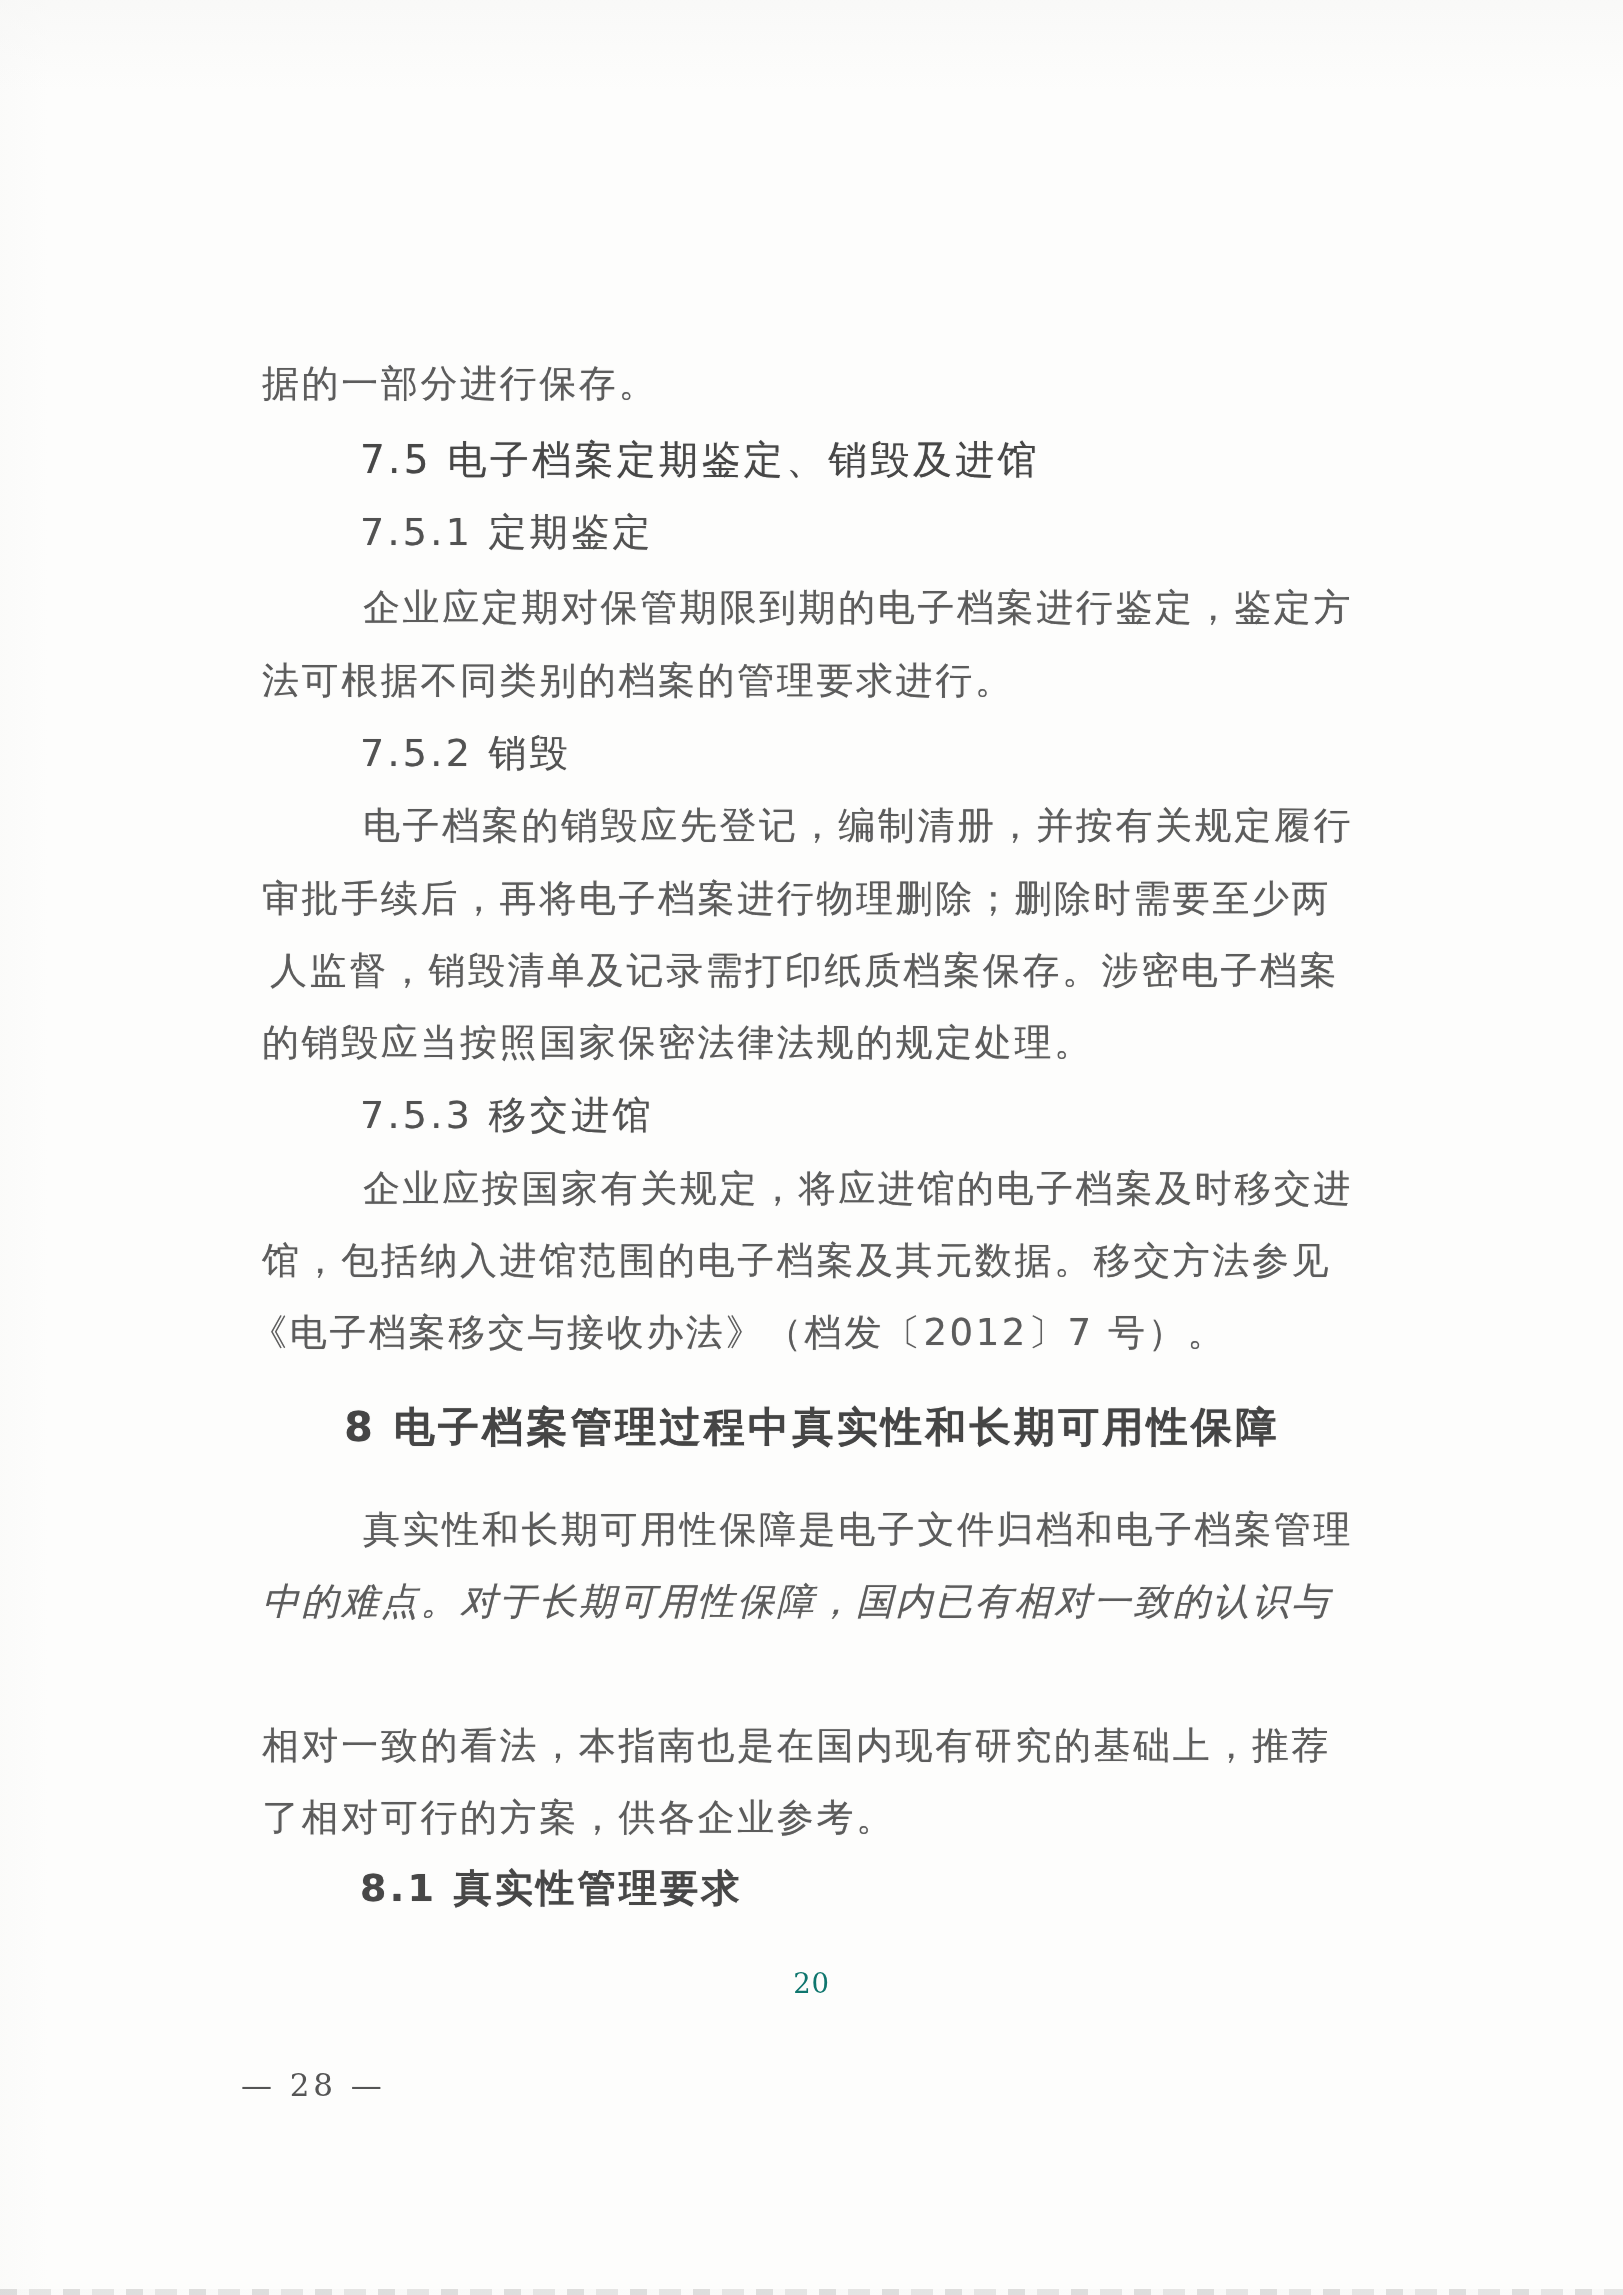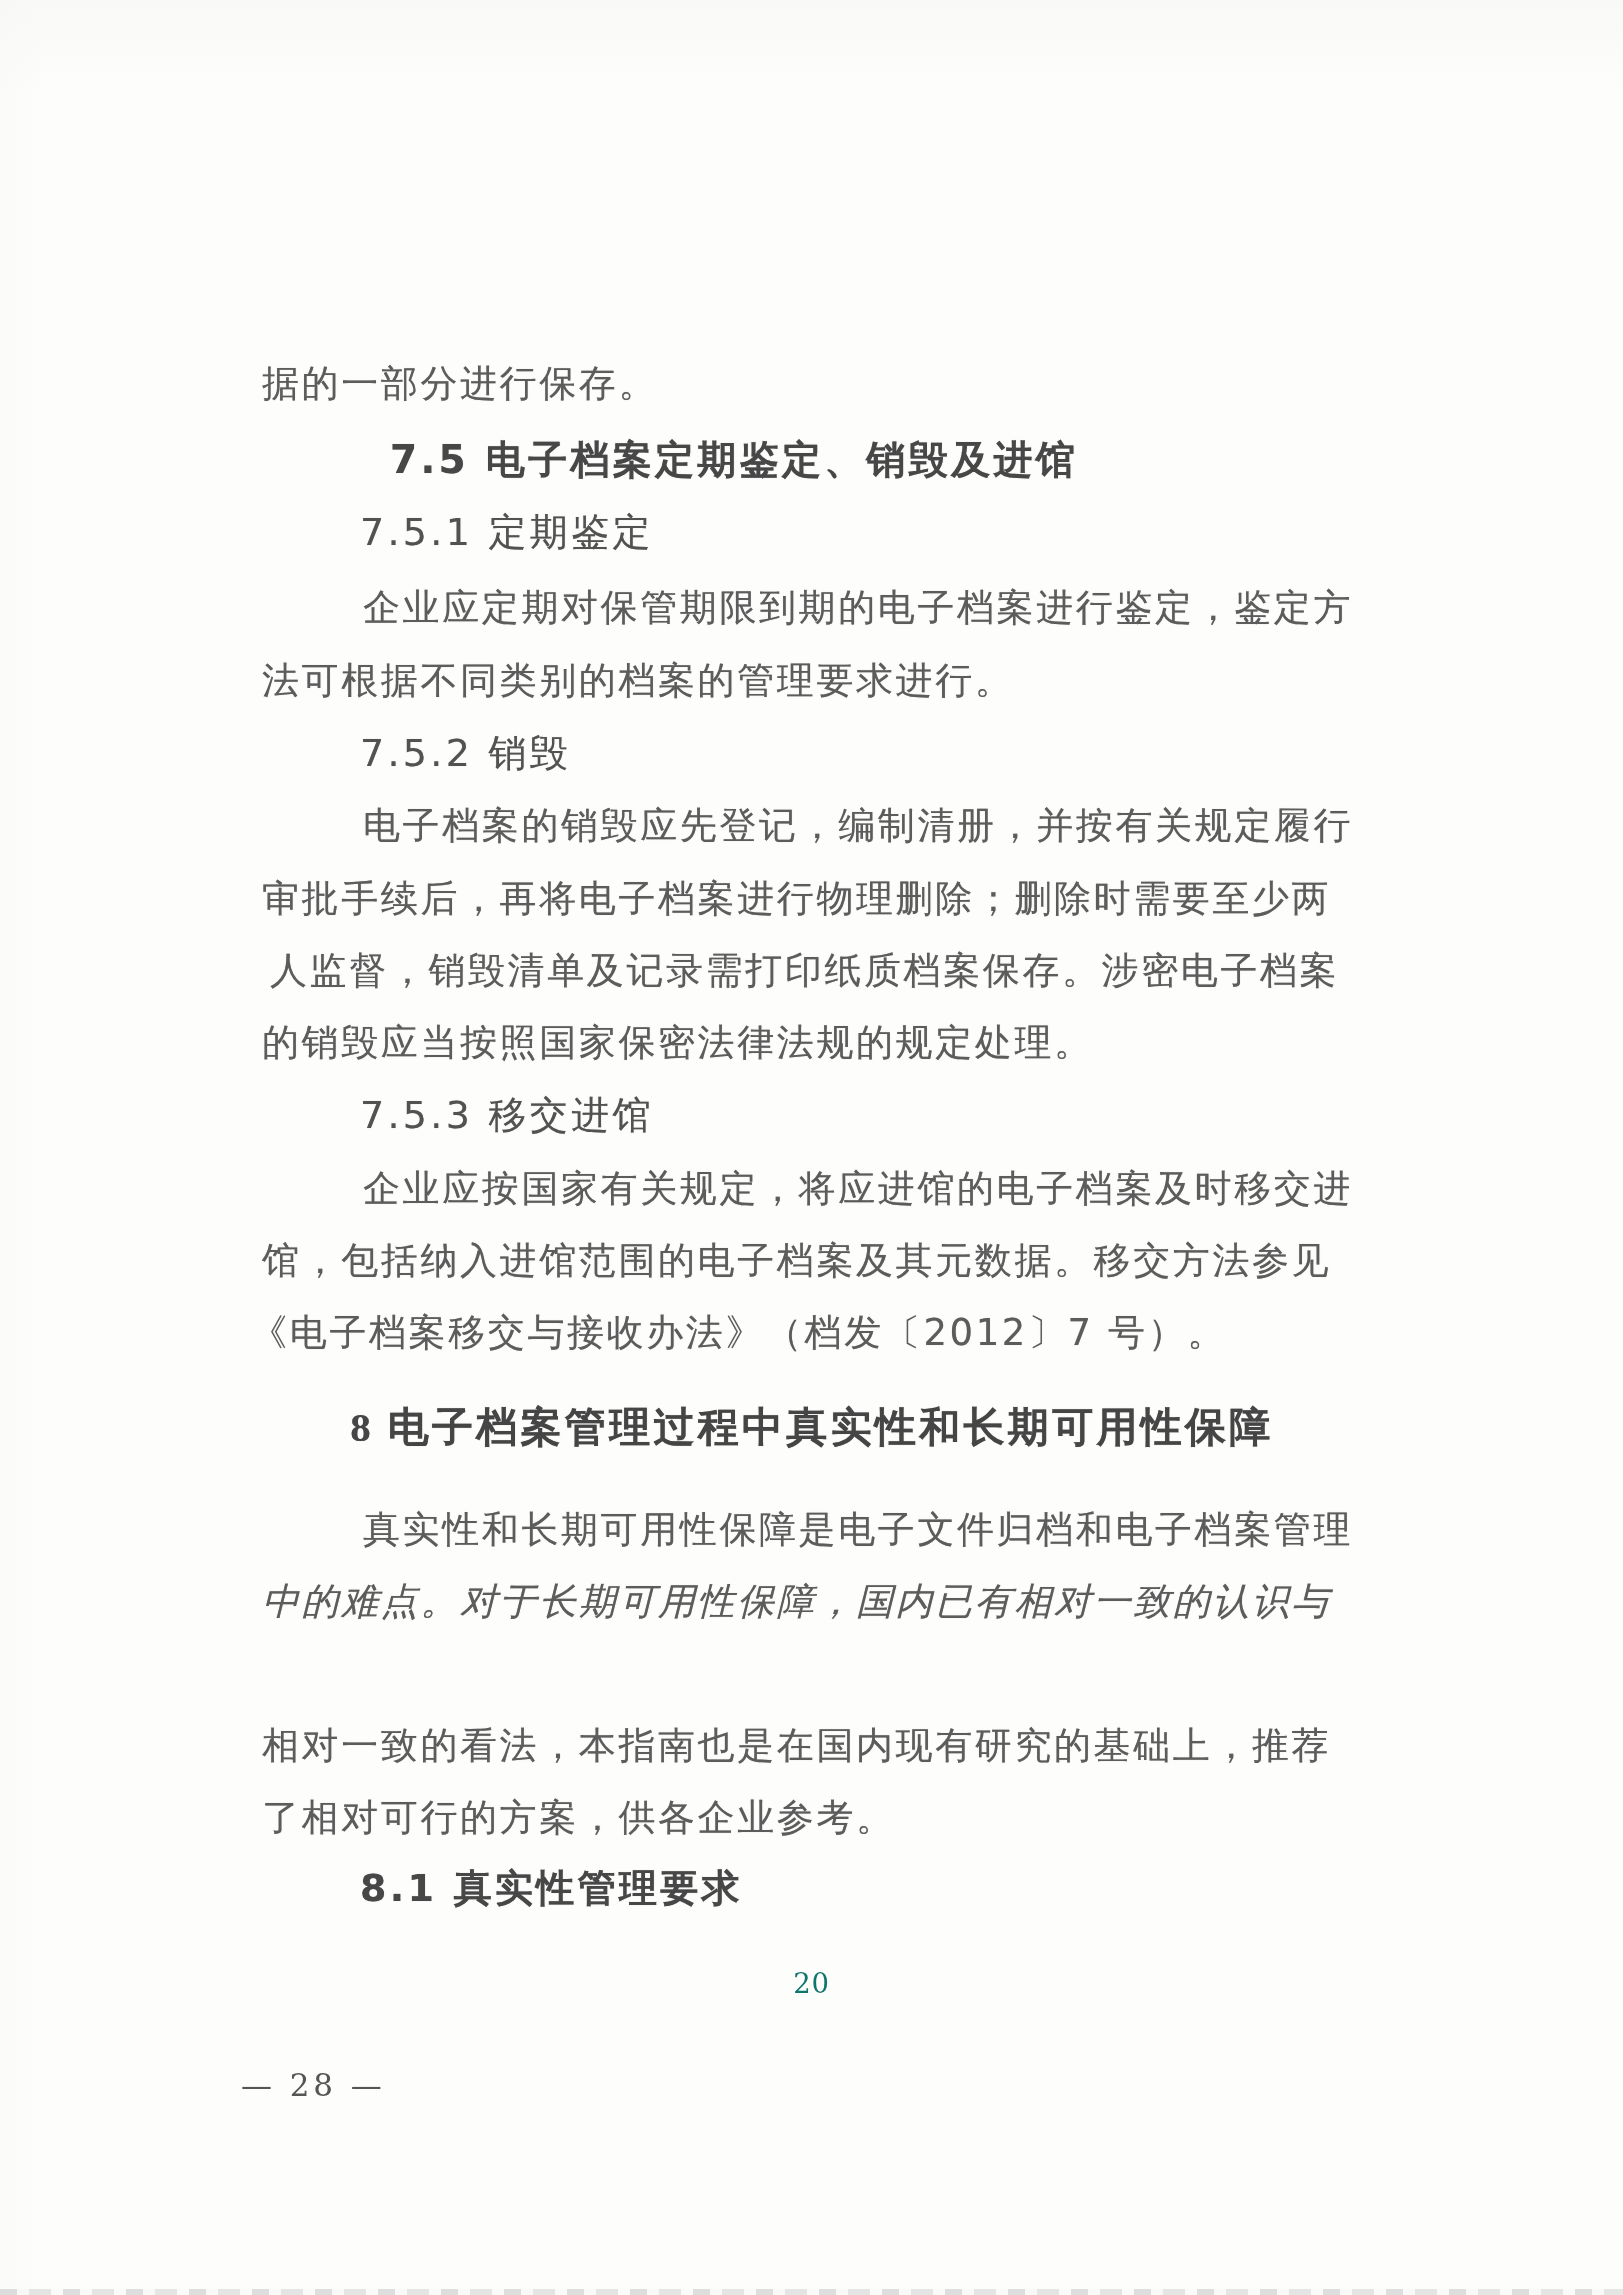--- a/index.html
+++ b/index.html
@@ -33,26 +33,25 @@
     position: absolute;
     white-space: nowrap;
     color: #5c5c5c;
     font-size: 37px;
     letter-spacing: 2.6px;
     line-height: 1;
     text-shadow: 0 0 0.7px rgba(90,90,90,0.55);
     text-align: right;
   }
   .h-section {            
-    font-weight: 700;
+    font-weight: 400;
     color: #474747;
     font-size: 39px;
     letter-spacing: 3.3px;
     text-shadow: 0 0 0.7px rgba(60,60,60,0.6);
-    margin-left: 30px;
   }
   .h-sub {                
     color: #525252;
     font-size: 38px;
     letter-spacing: 3.3px;
   }
   .h-chapter {            
     font-weight: 700;
     color: #454545;
     font-size: 41px;
@@ -134,21 +133,21 @@
   <div class="line" style="top:1024px; left:0;">的销毁应当按照国家保密法律法规的规定处理。</div>
 
   <div class="line h-sub" style="top:1096px; left:98px;">7.5.3 移交进馆</div>
 
   <div class="line" style="top:1170px; left:101px;">企业应按国家有关规定，将应进馆的电子档案及时移交进</div>
 
   <div class="line" style="top:1242px; left:0;">馆，包括纳入进馆范围的电子档案及其元数据。移交方法参见</div>
 
   <div class="line" style="top:1314px; left:-11.8px;">《电子档案移交与接收办法》（档发〔2012〕7 号）。</div>
 
-  <div class="line h-chapter" style="top:1407px;font-family:Liberation Serif, serif;">8 电子档案管理过程中真实性和长期可用性保障</div>
+  <div class="line h-chapter" style="top:1407px;">8 电子档案管理过程中真实性和长期可用性保障</div>
 
   <div class="line" style="top:1511px; left:101px;">真实性和长期可用性保障是电子文件归档和电子档案管理</div>
 
   <div class="line" style="top:1583px; left:0;font-style:italic;">中的难点。对于长期可用性保障，国内已有相对一致的认识与</div>
 
 
   <div class="line" style="top:1727px; left:0;">相对一致的看法，本指南也是在国内现有研究的基础上，推荐</div>
 
   <div class="line" style="top:1799px; left:0;">了相对可行的方案，供各企业参考。</div>
 

